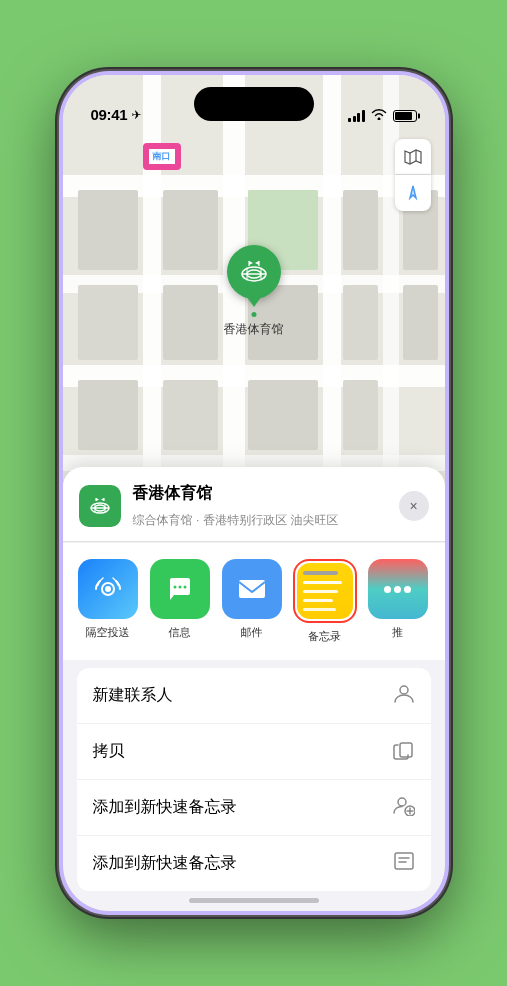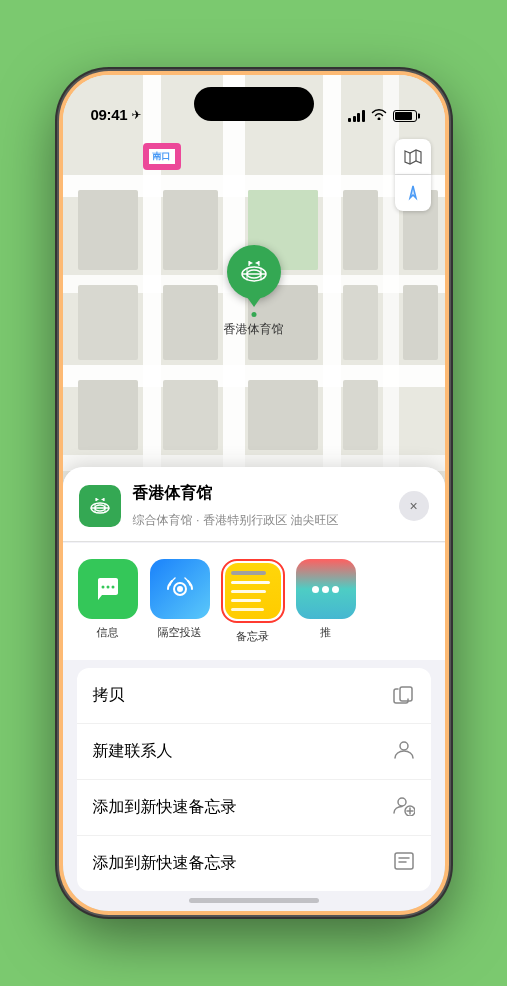--- a/index.html
+++ b/index.html
@@ -10,21 +10,21 @@
       background: #7bc96f;
       display: flex;
       justify-content: center;
       align-items: center;
       font-family: -apple-system, 'PingFang SC', 'Helvetica Neue', sans-serif;
     }
 
     .phone-frame {
       width: 390px;
       height: 844px;
-      background: #fdba74;
+      background: #c4b5fd;
       border-radius: 50px;
       position: relative;
       box-shadow: 0 0 0 2px #555, 0 0 0 4px #333, 0 20px 60px rgba(0,0,0,0.5);
       overflow: hidden;
     }
 
     .phone-screen {
       position: absolute;
       top: 4px; left: 4px; right: 4px; bottom: 4px;
       border-radius: 46px;
@@ -528,45 +528,54 @@
         <div class="location-info">
           <div class="location-name">香港体育馆</div>
           <div class="location-subtitle">综合体育馆 · 香港特别行政区 油尖旺区</div>
         </div>
         <div class="close-btn">×</div>
       </div>
 
       <div class="share-row">
 
         <div class="share-item">
-          <div class="share-icon messages">
-            <svg width="32" height="32" viewBox="0 0 32 32" fill="none">
-              <path d="M6 7 C6 5.9 6.9 5 8 5 L24 5 C25.1 5 26 5.9 26 7 L26 20 C26 21.1 25.1 22 24 22 L10 22 L6 27 L6 7z" fill="white"></path>
-              <circle cx="11" cy="14" r="1.5" fill="#34c759"></circle>
-              <circle cx="16" cy="14" r="1.5" fill="#34c759"></circle>
-              <circle cx="21" cy="14" r="1.5" fill="#34c759"></circle>
-            </svg>
-          </div>
-          <span class="share-label">信息</span>
-        </div>
-
-        <div class="share-item">
           <div class="share-icon airdrop">
             <svg width="32" height="32" viewBox="0 0 32 32" fill="none">
               <circle cx="16" cy="16" r="6" stroke="white" stroke-width="2" fill="none"></circle>
               <path d="M8 8 C8 8 4 12 4 16" stroke="white" stroke-width="2" stroke-linecap="round" fill="none"></path>
               <path d="M24 8 C24 8 28 12 28 16" stroke="white" stroke-width="2" stroke-linecap="round" fill="none"></path>
               <path d="M11 5 C11 5 7 8 6 12" stroke="white" stroke-width="1.5" stroke-linecap="round" fill="none"></path>
               <path d="M21 5 C21 5 25 8 26 12" stroke="white" stroke-width="1.5" stroke-linecap="round" fill="none"></path>
               <circle cx="16" cy="16" r="3" fill="white"></circle>
             </svg>
           </div>
           <span class="share-label">隔空投送</span>
         </div>
 
+        <div class="share-item">
+          <div class="share-icon messages">
+            <svg width="32" height="32" viewBox="0 0 32 32" fill="none">
+              <path d="M6 7 C6 5.9 6.9 5 8 5 L24 5 C25.1 5 26 5.9 26 7 L26 20 C26 21.1 25.1 22 24 22 L10 22 L6 27 L6 7z" fill="white"></path>
+              <circle cx="11" cy="14" r="1.5" fill="#34c759"></circle>
+              <circle cx="16" cy="14" r="1.5" fill="#34c759"></circle>
+              <circle cx="21" cy="14" r="1.5" fill="#34c759"></circle>
+            </svg>
+          </div>
+          <span class="share-label">信息</span>
+        </div>
+
+        <div class="share-item">
+          <div class="share-icon mail">
+            <svg width="32" height="28" viewBox="0 0 32 28" fill="none">
+              <rect x="3" y="5" width="26" height="18" rx="2" fill="white"></rect>
+              <path d="M3 7 L16 17 L29 7" stroke="#4a9af5" stroke-width="2" fill="none"></path>
+            </svg>
+          </div>
+          <span class="share-label">邮件</span>
+        </div>
 
         <div class="share-item">
           <div class="notes-icon-wrapper">
             <div class="notes-app-icon">
               <div style="height:4px; background:#a0a0a0; border-radius:2px; width:80%;"></div>
               <div style="height:3px; background:rgba(255,255,255,0.95); border-radius:2px; width:90%; margin-top:2px;"></div>
               <div style="height:3px; background:rgba(255,255,255,0.9); border-radius:2px; width:80%; margin-top:2px;"></div>
               <div style="height:3px; background:rgba(255,255,255,0.9); border-radius:2px; width:70%; margin-top:2px;"></div>
               <div style="height:3px; background:rgba(255,255,255,0.85); border-radius:2px; width:75%; margin-top:2px;"></div>
             </div>
@@ -582,35 +591,35 @@
               <div style="width:7px;height:7px;background:white;border-radius:50%;"></div>
             </div>
           </div>
           <span class="share-label">推</span>
         </div>
       </div>
 
       <div class="action-list">
 
         <div class="action-item">
+          <span class="action-text">新建联系人</span>
+          <span class="action-icon">
+            <svg width="22" height="22" viewBox="0 0 22 22" fill="none">
+              <circle cx="11" cy="8" r="4" stroke="#888" stroke-width="1.5" fill="none"></circle>
+              <path d="M2 20 C2 16 6 13 11 13 S20 16 20 20" stroke="#888" stroke-width="1.5" fill="none" stroke-linecap="round"></path>
+            </svg>
+          </span>
+        </div>
+
+        <div class="action-item">
           <span class="action-text">拷贝</span>
           <span class="action-icon">
             <svg width="22" height="22" viewBox="0 0 22 22" fill="none">
               <rect x="7" y="5" width="12" height="14" rx="2" stroke="#888" stroke-width="1.5" fill="none"></rect>
               <path d="M5 7 L3 7 C2 7 1 8 1 9 L1 19 C1 20 2 21 3 21 L13 21 C14 21 15 20 15 19 L15 17" stroke="#888" stroke-width="1.5" fill="none" stroke-linecap="round"></path>
-            </svg>
-          </span>
-        </div>
-
-        <div class="action-item">
-          <span class="action-text">新建联系人</span>
-          <span class="action-icon">
-            <svg width="22" height="22" viewBox="0 0 22 22" fill="none">
-              <circle cx="11" cy="8" r="4" stroke="#888" stroke-width="1.5" fill="none"></circle>
-              <path d="M2 20 C2 16 6 13 11 13 S20 16 20 20" stroke="#888" stroke-width="1.5" fill="none" stroke-linecap="round"></path>
             </svg>
           </span>
         </div>
 
         <div class="action-item">
           <span class="action-text">添加到新快速备忘录</span>
           <span class="action-icon">
             <svg width="22" height="22" viewBox="0 0 22 22" fill="none">
               <circle cx="9" cy="8" r="4" stroke="#888" stroke-width="1.5" fill="none"></circle>
               <path d="M1 19 C1 15 4.5 12.5 9 12.5" stroke="#888" stroke-width="1.5" fill="none" stroke-linecap="round"></path>

